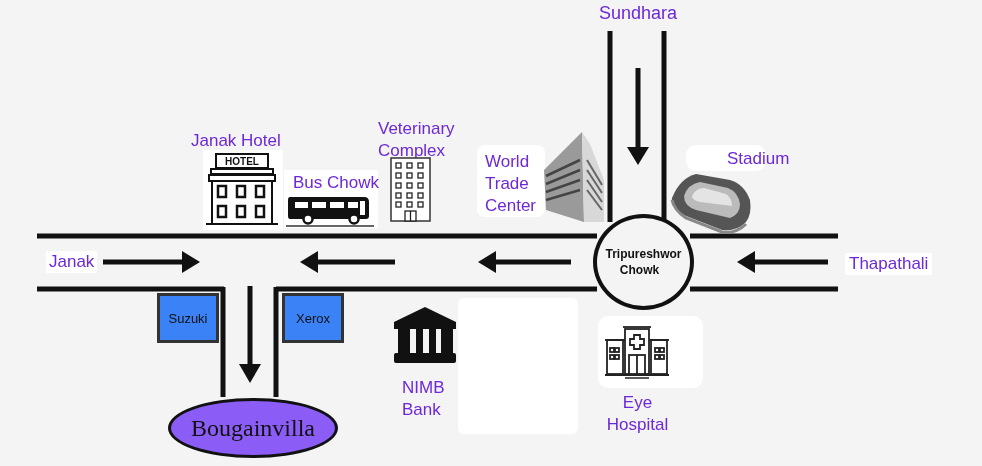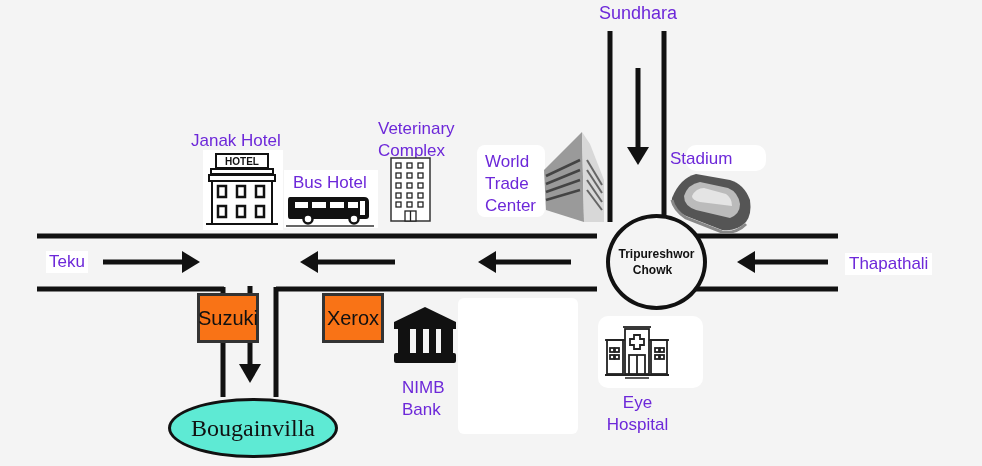--- a/index.html
+++ b/index.html
@@ -2,28 +2,28 @@
 <html><head>
 <meta charset="utf-8">
 <style>
   html, body { margin: 0; padding: 0; }
   body { width: 982px; height: 466px; background: #f4f4f4; position: relative; overflow: hidden;
          font-family: "Liberation Sans", sans-serif; color: #111; }
   #map { position: absolute; left: 0; top: 0; }
   .lbl { position: absolute; font-size: 17px; line-height: 22px; color: #6d28d9; white-space: nowrap; }
   .lbl-c { text-align: center; }
   .bg-white { background: #ffffff; }
-  .shopbox { position: absolute; width: 54px; height: 44px; border: 3px solid #333; background: #f97316;
+  .shopbox { position: absolute; width: 54px; height: 44px; border: 3px solid #333; background: #3b82f6;
              box-sizing: border-box; display: flex; align-items: center; justify-content: center;
-             font-size: 20px; margin-left: 40px; }
+             font-size: 13px; }
   .bougain { position: absolute; left: 168px; top: 398px; width: 170px; height: 60px;
-             border: 3px solid #111; border-radius: 50%; box-sizing: border-box; background: #5eead4;
+             border: 3px solid #111; border-radius: 50%; box-sizing: border-box; background: #8b5cf6;
              display: flex; align-items: center; justify-content: center;
              font-family: "Liberation Serif", serif; font-size: 24px; }
-  .chowk { position: absolute; left: 606px; top: 214px; width: 101px; height: 96px;
+  .chowk { position: absolute; left: 593px; top: 214px; width: 101px; height: 96px;
            border: 4px solid #111; border-radius: 50%; box-sizing: border-box; background: #f4f4f4;
            display: flex; flex-direction: column; align-items: center; justify-content: center;
            font-size: 12px; font-weight: bold; line-height: 16px; }
   .icon { position: absolute; }
   .patch { position: absolute; background: #ffffff; }
 </style>
 </head>
 <body>
 
 <svg id="map" width="982" height="466">
@@ -65,21 +65,21 @@
     <line x1="638" y1="68" x2="638" y2="150" stroke="#111" stroke-width="5"></line>
     <polygon points="627,147 638,165 649,147" fill="#111"></polygon>
   </g>
   <g>
     <line x1="250" y1="286" x2="250" y2="367" stroke="#111" stroke-width="5"></line>
     <polygon points="239,364 250,383 261,364" fill="#111"></polygon>
   </g>
 </svg>
 
 <div class="lbl" style="left:599px; top:2px; font-size:18px;">Sundhara</div>
-<div class="lbl bg-white" style="left:46px; top:251px; padding:0 3px;">Teku</div>
+<div class="lbl bg-white" style="left:46px; top:251px; padding:0 3px;">Janak</div>
 <div class="lbl bg-white" style="left:845px; top:253px; padding:0 4px;text-align:right;">Thapathali</div>
 
 <div class="chowk">
   <span>Tripureshwor</span>
   <span style="margin-left:-8px;">Chowk</span>
 </div>
 
 <div class="bougain">Bougainvilla</div>
 
 <div class="lbl" style="left:191px; top:130px;">Janak Hotel</div>
@@ -93,21 +93,21 @@
   <rect x="12" y="34" width="8" height="11" fill="#fff" stroke="#111" stroke-width="2.5"></rect>
   <rect x="31" y="34" width="8" height="11" fill="#fff" stroke="#111" stroke-width="2.5"></rect>
   <rect x="50" y="34" width="8" height="11" fill="#fff" stroke="#111" stroke-width="2.5"></rect>
   <rect x="12" y="54" width="8" height="11" fill="#fff" stroke="#111" stroke-width="2.5"></rect>
   <rect x="31" y="54" width="8" height="11" fill="#fff" stroke="#111" stroke-width="2.5"></rect>
   <rect x="50" y="54" width="8" height="11" fill="#fff" stroke="#111" stroke-width="2.5"></rect>
   <line x1="0" y1="72" x2="72" y2="72" stroke="#111" stroke-width="2"></line>
 </svg>
 
 <div class="patch" style="left:284px; top:170px; width:94px; height:58px;"></div>
-<div class="lbl" style="left:293px; top:172px;">Bus Hotel</div>
+<div class="lbl" style="left:293px; top:172px;">Bus Chowk</div>
 <svg class="icon" style="left:286px; top:194px;" width="90" height="34">
   <path d="M4,3 H78 Q83,3 83,8 V22 Q83,25 80,25 H4 Q2,25 2,22 V6 Q2,3 4,3 Z" fill="#111"></path>
   <rect x="9" y="8" width="13" height="6" fill="#fff"></rect>
   <rect x="26" y="8" width="14" height="6" fill="#fff"></rect>
   <rect x="44" y="8" width="14" height="6" fill="#fff"></rect>
   <rect x="62" y="8" width="10" height="6" fill="#fff"></rect>
   <rect x="74" y="7" width="5" height="14" fill="#fff"></rect>
   <circle cx="22" cy="25" r="4.5" fill="#fff" stroke="#111" stroke-width="2.5"></circle>
   <circle cx="68" cy="25" r="4.5" fill="#fff" stroke="#111" stroke-width="2.5"></circle>
   <line x1="0" y1="32" x2="88" y2="32" stroke="#333" stroke-width="1.5"></line>
@@ -157,21 +157,21 @@
   </g>
   <g stroke="#666" stroke-width="2">
     <line x1="45" y1="30" x2="60" y2="55"></line>
       <line x1="45" y1="40" x2="60" y2="63"></line>
     <line x1="45" y1="50" x2="60" y2="72"></line>
       <line x1="45" y1="60" x2="60" y2="80"></line>
   </g>
 </svg>
 
 <div class="patch" style="left:686px; top:145px; width:80px; height:26px; border-radius:10px;"></div>
-<div class="lbl" style="left:670px; top:148px;">Stadium</div>
+<div class="lbl" style="left:727px; top:148px;">Stadium</div>
 <svg class="icon" style="left:666px; top:170px;" width="90" height="64">
   <path d="M6,28 Q14,8 30,4 L64,10 Q78,14 84,30 Q86,44 80,52 Q70,62 56,60 L20,46 Q4,38 6,28 Z" fill="#555"></path>
   <path d="M18,26 Q22,14 34,12 L62,18 Q72,22 74,34 Q74,44 64,48 L30,40 Q18,36 18,26 Z" fill="#bbb"></path>
   <path d="M26,26 Q30,18 38,18 L60,24 Q66,28 66,36 L34,32 Q26,30 26,26 Z" fill="#e4e4e4"></path>
   <path d="M6,30 Q8,40 20,48 L56,62 Q70,64 80,54" fill="none" stroke="#888" stroke-width="3"></path>
 </svg>
 
 <div class="shopbox" style="left:157px; top:293px; width:62px; height:50px;">Suzuki</div>
 <div class="shopbox" style="left:282px; top:293px; width:62px; height:50px;">Xerox</div>
 

